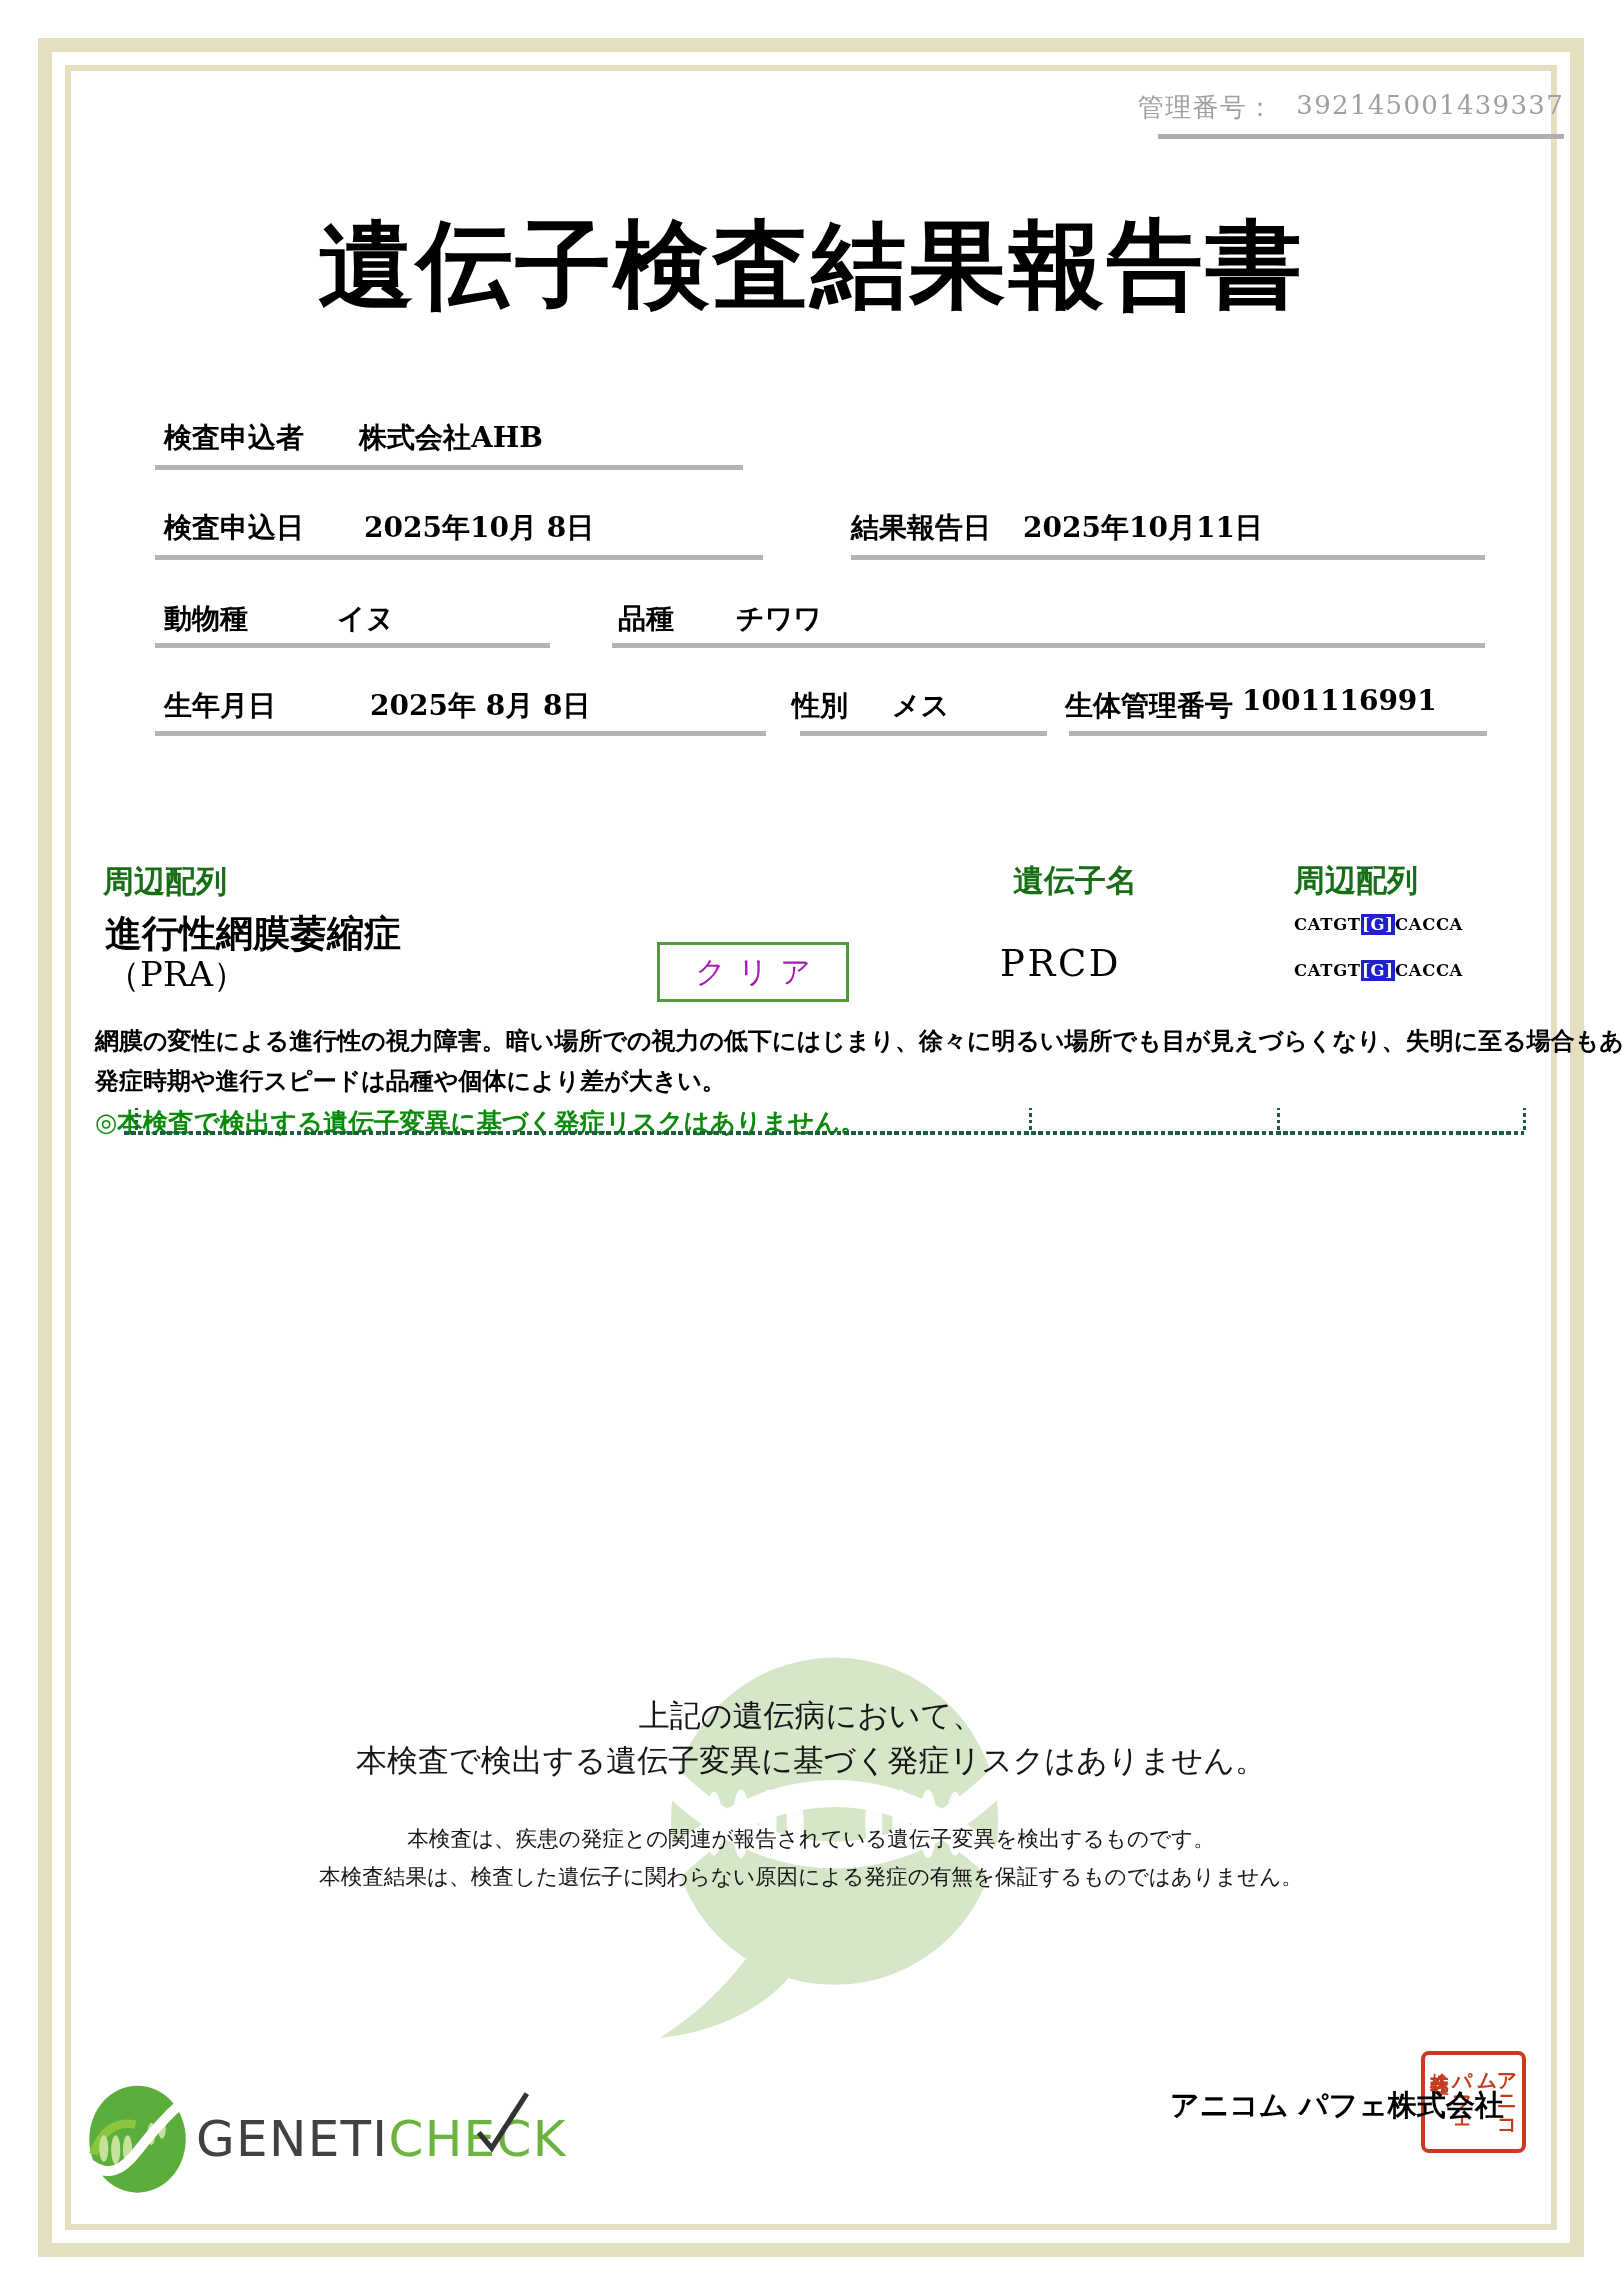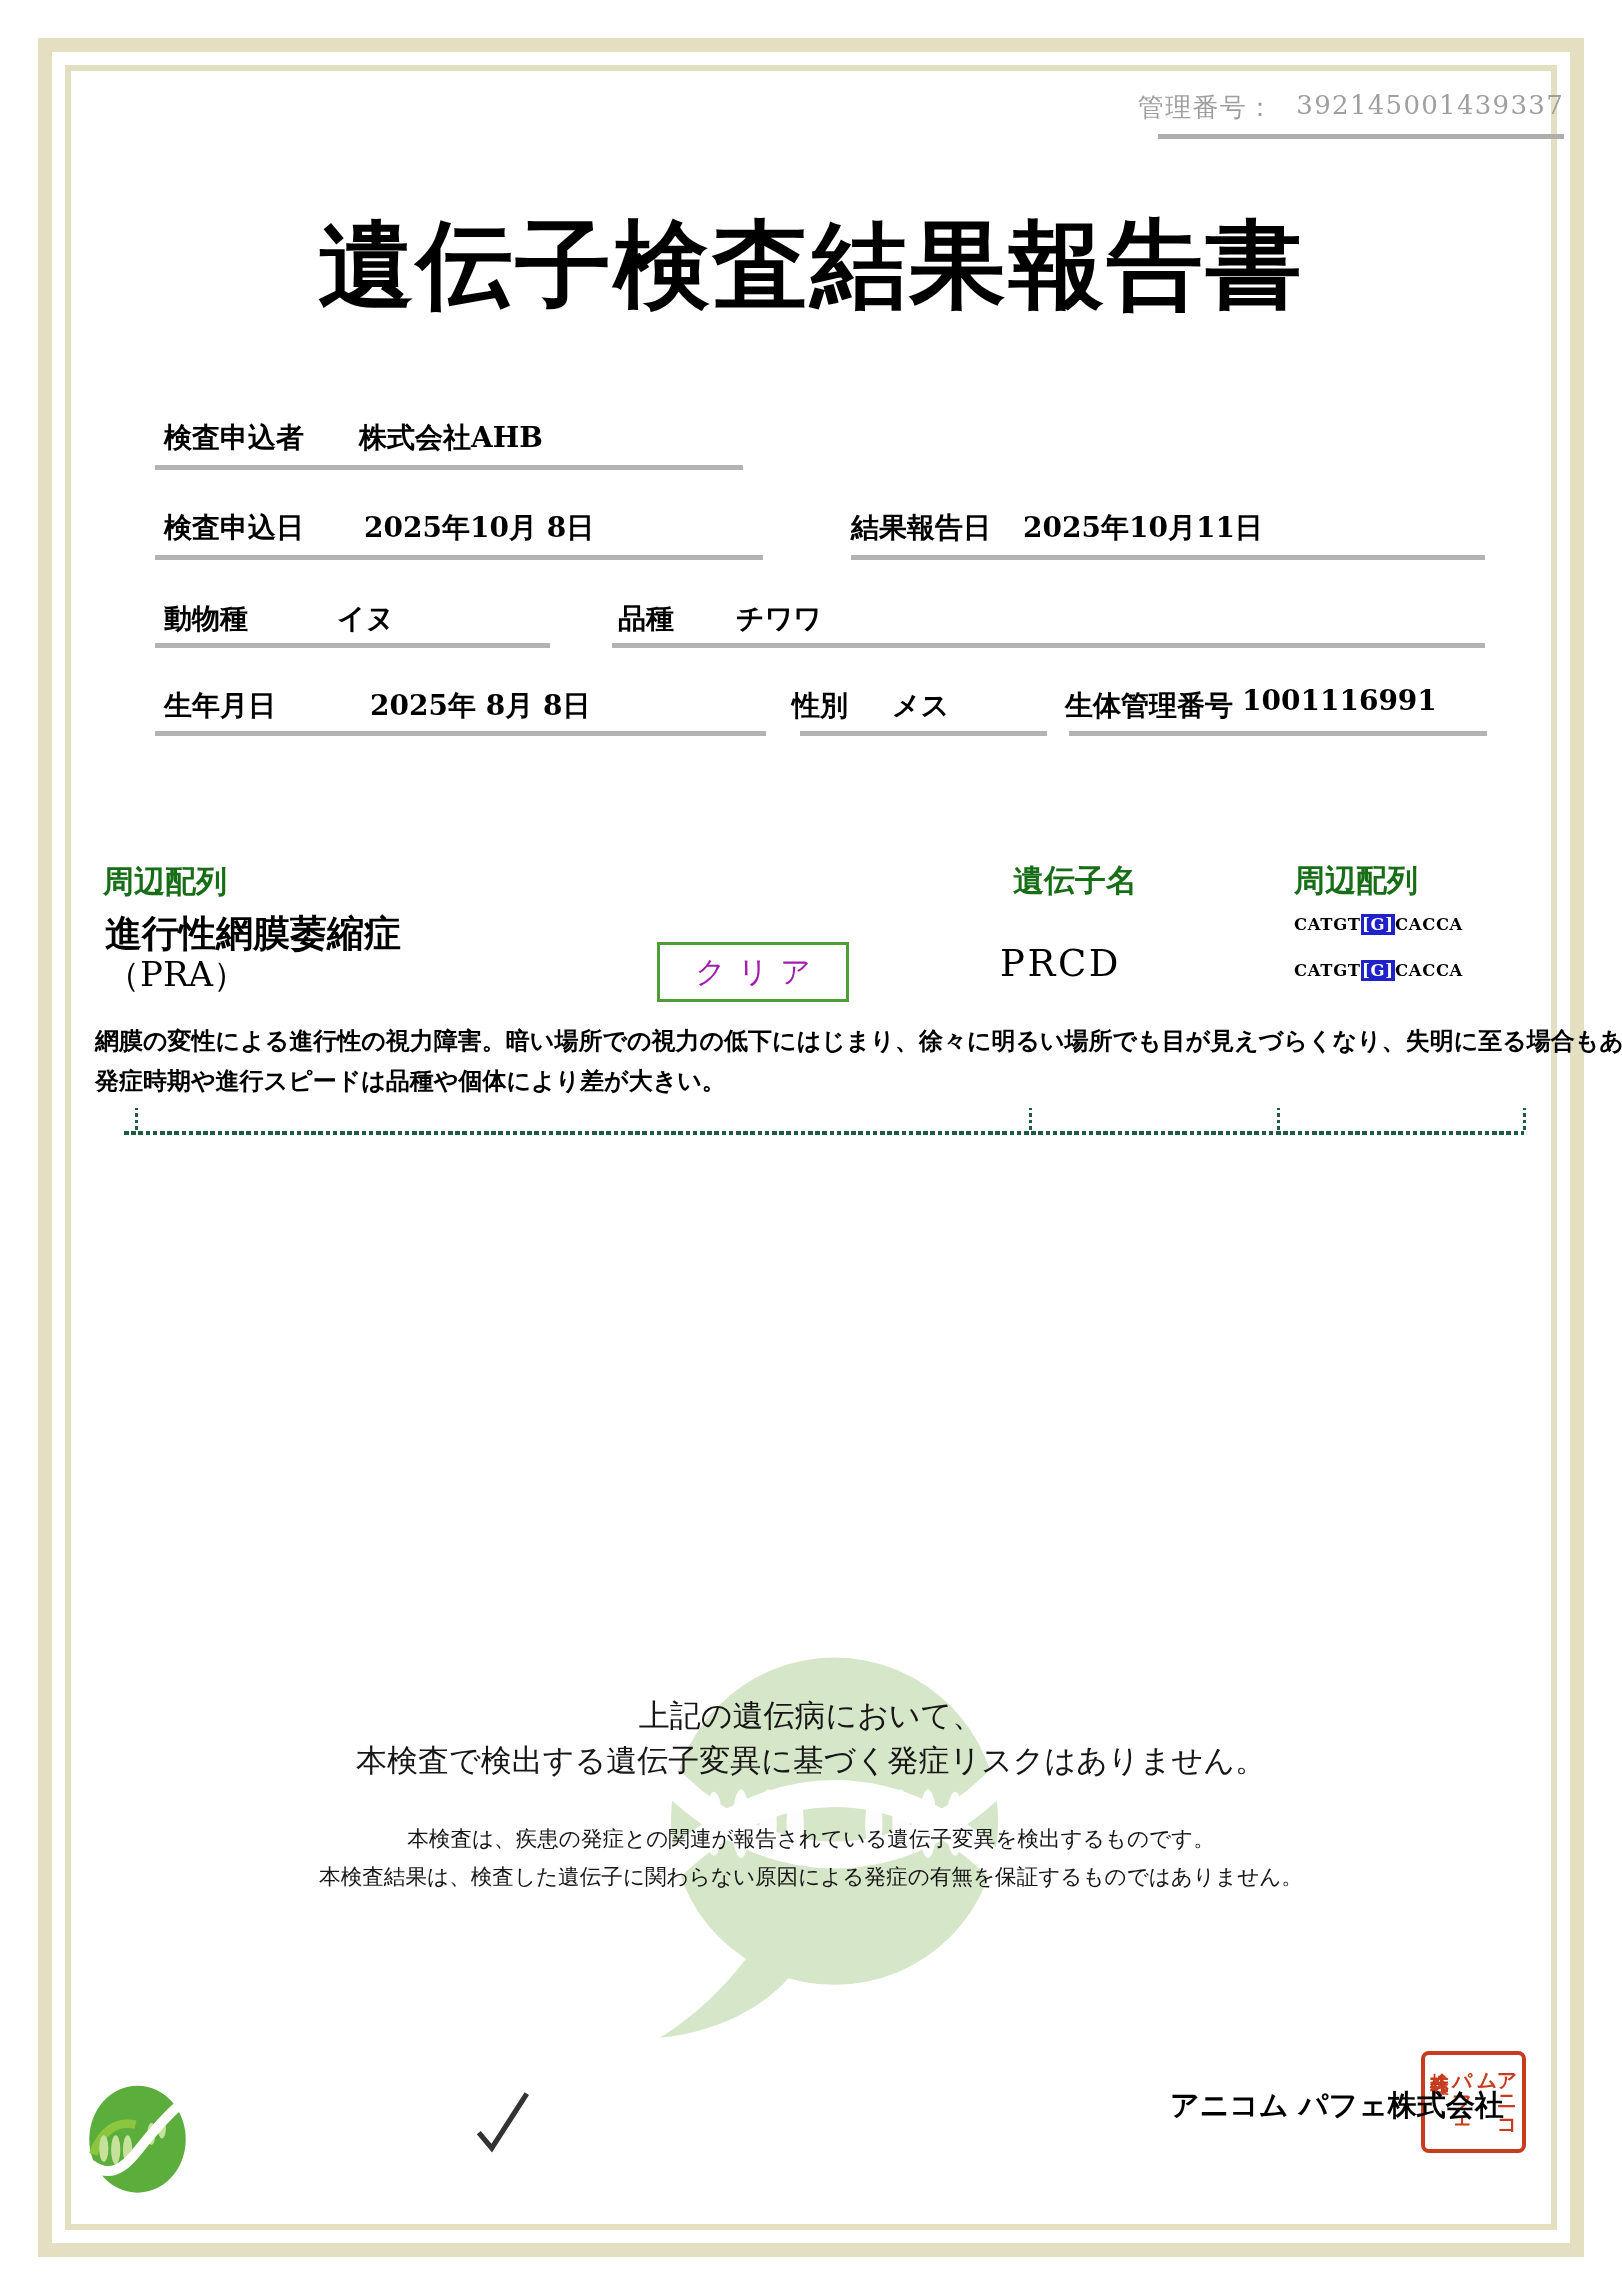--- a/index.html
+++ b/index.html
@@ -130,20 +130,21 @@
 
   <div class="abs seq" style="left:1294px;top:917px">
     <span>CATGT</span><span class="variant">[G]</span><span>CACCA</span>
   </div>
   <div class="abs seq" style="left:1294px;top:963px">
     <span>CATGT</span><span class="variant">[G]</span><span>CACCA</span>
   </div>
 
   <div class="abs desc" style="left:95px;top:1029px">網膜の変性による進行性の視力障害。暗い場所での視力の低下にはじまり、徐々に明るい場所でも目が見えづらくなり、失明に至る場合もある。</div>
   <div class="abs desc" style="left:95px;top:1069px">発症時期や進行スピードは品種や個体により差が大きい。</div>
+  <div class="abs risk" style="left:95px;top:1110px">◎本検査で検出する遺伝子変異に基づく発症リスクはありません。</div>
 
   <div class="abs dash-h" style="left:124px;top:1131px;width:1400px"></div>
   <div class="abs dash-v" style="left:135px;top:1108px;height:22px"></div>
   <div class="abs dash-v" style="left:1029px;top:1108px;height:22px"></div>
   <div class="abs dash-v" style="left:1277px;top:1108px;height:22px"></div>
   <div class="abs dash-v" style="left:1523px;top:1108px;height:22px"></div>
 
   <div class="abs sum sum-big" style="top:1700px">上記の遺伝病において、</div>
   <div class="abs sum sum-big" style="top:1745px">本検査で検出する遺伝子変異に基づく発症リスクはありません。</div>
   <div class="abs sum sum-small" style="top:1828px">本検査は、疾患の発症との関連が報告されている遺伝子変異を検出するものです。</div>
@@ -154,20 +155,23 @@
     <path d="M8,105 C20,68 45,54 72,60" stroke="#8cc63f" stroke-width="13" fill="none"></path>
     <g fill="#c6e29a">
       <ellipse cx="24" cy="96" rx="7" ry="20"></ellipse>
       <ellipse cx="42" cy="98" rx="7" ry="22"></ellipse>
       <ellipse cx="60" cy="98" rx="7" ry="22"></ellipse>
       <ellipse cx="96" cy="74" rx="6" ry="17"></ellipse>
       <ellipse cx="112" cy="66" rx="6" ry="15"></ellipse>
     </g>
     <path d="M4,120 C30,140 52,130 75,100 C95,74 115,50 143,26" stroke="#ffffff" stroke-width="15" fill="none"></path>
   </svg>
+  <div class="abs brand-text" style="left:196px;top:2114px">
+    <span class="g1">GENETI</span><span class="g2">CHECK</span>
+  </div>
   <svg class="abs" style="left:472px;top:2091px" width="59" height="65" viewBox="0 0 90 100">
     <polyline points="10,64 30,88 84,4" stroke="#333333" stroke-width="8" fill="none"></polyline>
   </svg>
 
   <div class="abs company" style="left:1170px;top:2087px">アニコム パフェ株式会社</div>
   <div class="abs seal">
     <div class="seal-col" style="font-size:18.3px">株式会社</div>
     <div class="seal-col">パフェ</div>
     <div class="seal-col">アニコム</div>
   </div>

